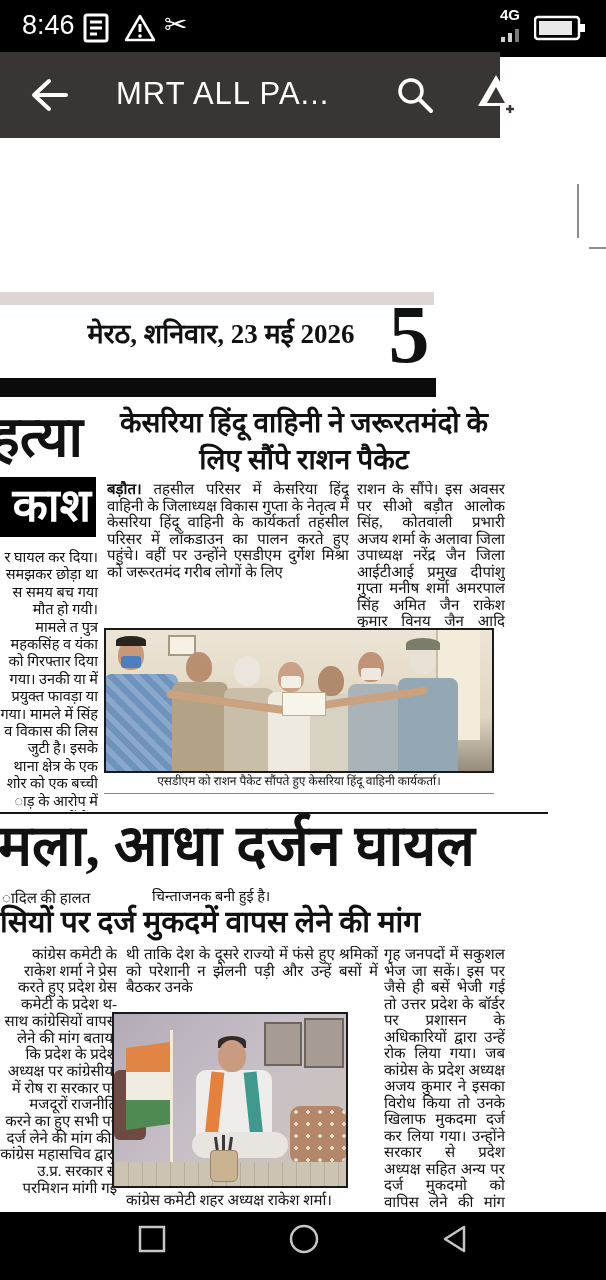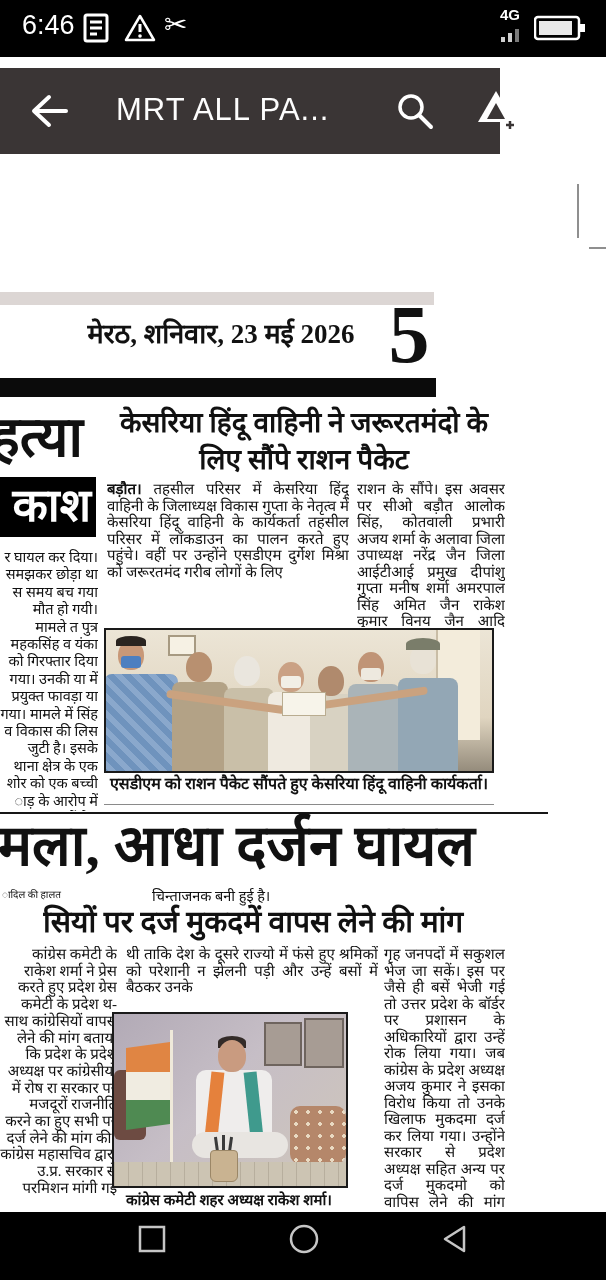--- a/index.html
+++ b/index.html
@@ -10,21 +10,21 @@
   .status-bar{position:absolute;left:0;top:0;width:606px;height:57px;background:#000;color:#fff;}
   .sb-time{position:absolute;left:22px;top:10px;font-family:"Liberation Sans",sans-serif;font-size:27px;}
   .sb-ic{position:absolute;top:13px;}
   .sb-doc{left:82px;} .sb-warn{left:124px;}
   .sb-scissors{position:absolute;left:164px;top:8px;font-size:28px;font-family:"DejaVu Sans",sans-serif;}
   .sb-net{position:absolute;left:500px;top:6px;font-family:Liberation Sans, sans-serif;font-size:15px;font-weight:bold;}
   .sb-bars{position:absolute;left:500px;top:26px;}
   .sb-batt{position:absolute;left:534px;top:15px;}
 
   
-  .toolbar{position:absolute;left:0;top:68px;width:500px;height:86px;background:#3a3535;color:#fff;}
+  .toolbar{position:absolute;left:0;top:52px;width:500px;height:86px;background:#3a3535;color:#fff;}
   .tb-back{position:absolute;left:28px;top:22px;width:42px;height:42px;}
   .tb-title{position:absolute;left:116px;top:24px;font-family:"Liberation Sans",sans-serif;
             font-size:31px;font-weight:500;letter-spacing:1px;color:#fdfdfd;white-space:nowrap;}
   .tb-search{position:absolute;left:396px;top:24px;width:38px;height:38px;}
   .tb-drive{position:absolute;left:472px;top:20px;width:48px;height:46px;}
   .tb-more{position:absolute;left:552px;top:18px;font-size:34px;font-family:"DejaVu Sans",sans-serif;line-height:48px;}
 
   
   .corner-v{position:absolute;left:577px;top:184px;width:2px;height:54px;background:#8f8f8f;}
   .corner-h{position:absolute;left:589px;top:247px;width:17px;height:2px;background:#8f8f8f;}
@@ -45,34 +45,34 @@
            font-size:14.5px;line-height:17.4px;text-align:right;}
 
   
   .a1-head{position:absolute;left:100px;top:404px;width:408px;text-align:center;
            font-weight:bold;font-size:28px;line-height:37px;}
   .col{overflow:hidden;text-align:justify;font-size:15px;line-height:16.5px;}
   .a1-col1{position:absolute;left:107px;top:481px;width:242px;height:146px;}
   .a1-col2{position:absolute;left:357px;top:481px;width:148px;height:146px;}
   .photo{border:2px solid #1a1a1a;overflow:hidden;position:absolute;}
   .photo1{left:104px;top:628px;width:386px;height:141px;background:linear-gradient(#ece5d6,#e0d5c0 62%,#958c7c);}
-  .caption1{position:absolute;left:104px;top:772px;width:390px;text-align:center;font-weight:bold;font-size:16px;
-            border-bottom:1px solid #8a8a8a;padding-bottom:10px;}
+  .caption1{position:absolute;left:104px;top:772px;width:390px;text-align:center;font-weight:normal;font-size:12px;
+            border-bottom:1px solid #8a8a8a;padding-bottom:4px;}
   .divider{position:absolute;left:0;top:812px;width:548px;height:2px;background:#161616;}
 
   
   .a2-head{position:absolute;left:-2px;top:814px;font-weight:bold;font-size:57px;line-height:64px;white-space:nowrap;}
-  .a2-sub1{position:absolute;left:2px;top:887px;font-size:10px;}
+  .a2-sub1{position:absolute;left:2px;top:887px;font-size:15px;}
   .a2-sub2{position:absolute;left:152px;top:885px;font-size:14.5px;}
-  .a2-subhead{position:absolute;left:0;top:903px;width:520px;font-weight:bold;font-size:30px;line-height:38px;white-space:nowrap;overflow:hidden;margin-left:43px;}
+  .a2-subhead{position:absolute;left:0;top:903px;width:520px;font-weight:bold;font-size:30px;line-height:38px;white-space:nowrap;overflow:hidden;}
   .a2-colA{position:absolute;left:0;top:946px;width:117px;height:266px;overflow:hidden;
            font-size:15px;line-height:16.7px;text-align:right;}
   .a2-colB{position:absolute;left:126px;top:946px;width:252px;height:60px;}
   .photo2{left:112px;top:1012px;width:232px;height:172px;background:linear-gradient(135deg,#b2aab6,#c6bec6 45%,#cfc6ba);}
-  .caption2{position:absolute;left:106px;top:1189px;width:246px;text-align:center;font-weight:bold;font-size:15px;}
+  .caption2{position:absolute;left:106px;top:1189px;width:246px;text-align:center;font-weight:normal;font-size:15px;}
   .a2-colC{position:absolute;left:384px;top:946px;width:121px;height:262px;}
 
   
   .nav-bar{position:absolute;left:0;top:1212px;width:606px;height:68px;background:#000;}
   .nav-ic{position:absolute;top:10px;width:34px;height:34px;}
   .nav-sq{left:135px;} .nav-ci{left:287px;} .nav-tr{left:438px;}
 
   
   .p1 .wall-frame{position:absolute;left:62px;top:5px;width:24px;height:17px;background:#f6f1e4;border:2px solid #a79a82;}
   .p1 .door{position:absolute;left:330px;top:0;width:42px;height:110px;background:#f3ecdb;border-left:2px solid #c9bda6;}
@@ -103,21 +103,21 @@
        background-image:linear-gradient(90deg,rgba(120,110,95,.25) 1px,transparent 1px);background-size:14px 100%;}
   .p2 .penstand{position:absolute;left:96px;top:136px;width:26px;height:30px;background:#c9b391;border-radius:4px 4px 6px 6px;border:1px solid #9b8767;}
   .p2 .pen{position:absolute;width:3px;height:15px;background:#3a3a3a;}
 </style>
 </head>
 <body>
 
 <div class="screen">
 
   <div class="status-bar">
-    <span class="sb-time">6:46</span>
+    <span class="sb-time">8:46</span>
     <svg class="sb-ic sb-doc" width="28" height="30" viewBox="0 0 28 30">
       <rect x="3" y="2" width="22" height="26" rx="2" fill="none" stroke="#fff" stroke-width="3"></rect>
       <line x1="8" y1="9" x2="20" y2="9" stroke="#fff" stroke-width="3"></line>
       <line x1="8" y1="15" x2="20" y2="15" stroke="#fff" stroke-width="3"></line>
       <line x1="8" y1="21" x2="15" y2="21" stroke="#fff" stroke-width="3"></line>
     </svg>
     <svg class="sb-ic sb-warn" width="32" height="30" viewBox="0 0 32 30">
       <path d="M16 3 L30 27 H2 Z" fill="none" stroke="#fff" stroke-width="2.5" stroke-linejoin="round"></path>
       <line x1="16" y1="11" x2="16" y2="19" stroke="#fff" stroke-width="3"></line>
       <circle cx="16" cy="23" r="1.8" fill="#fff"></circle>

